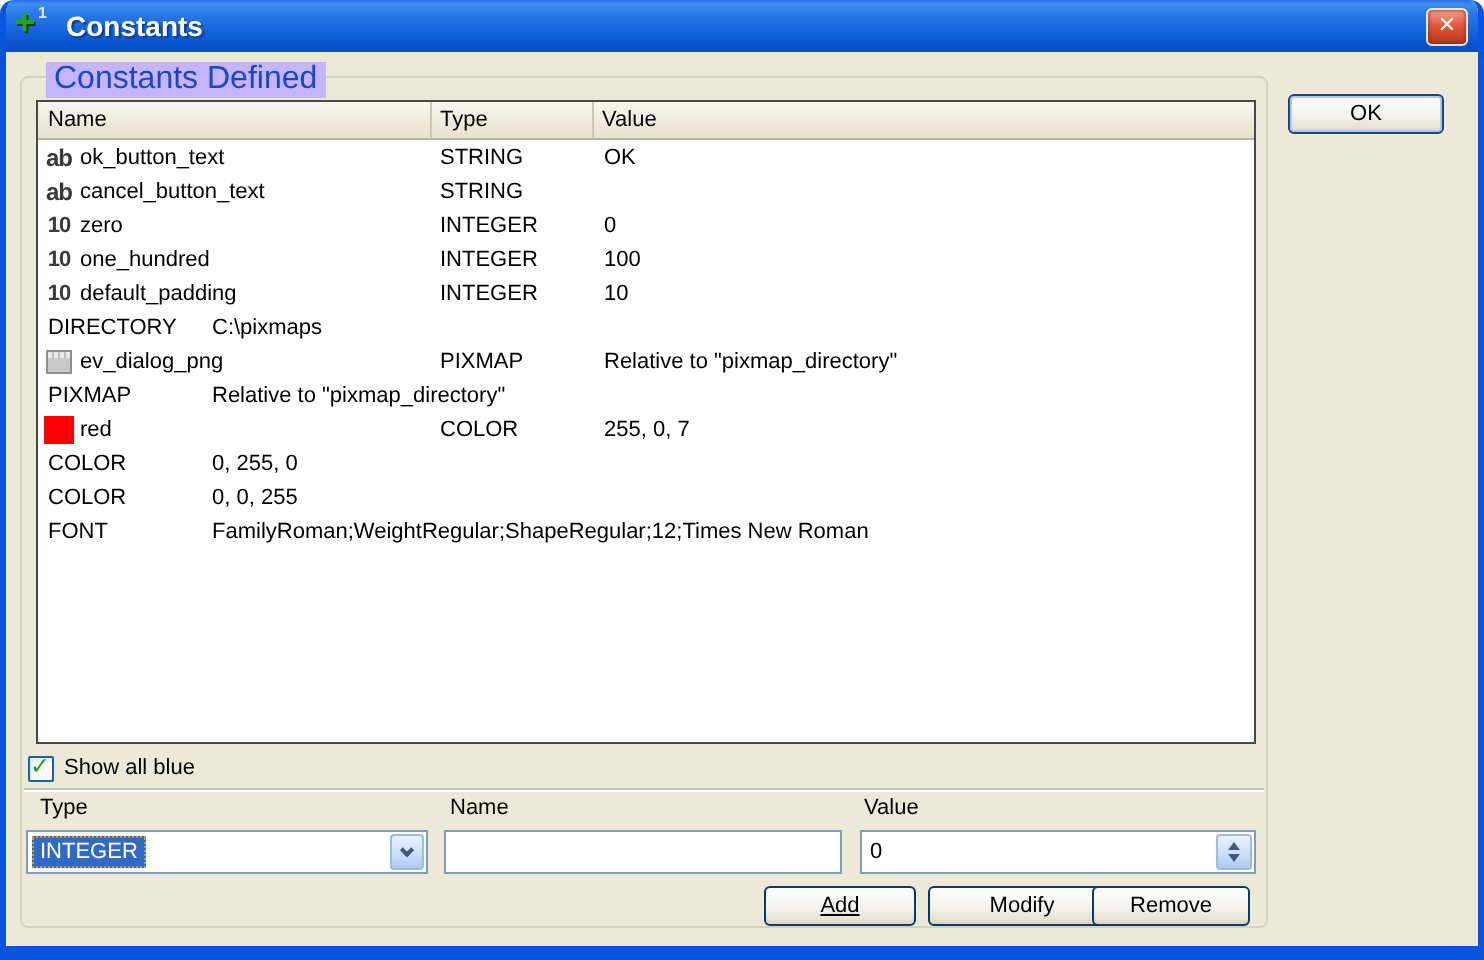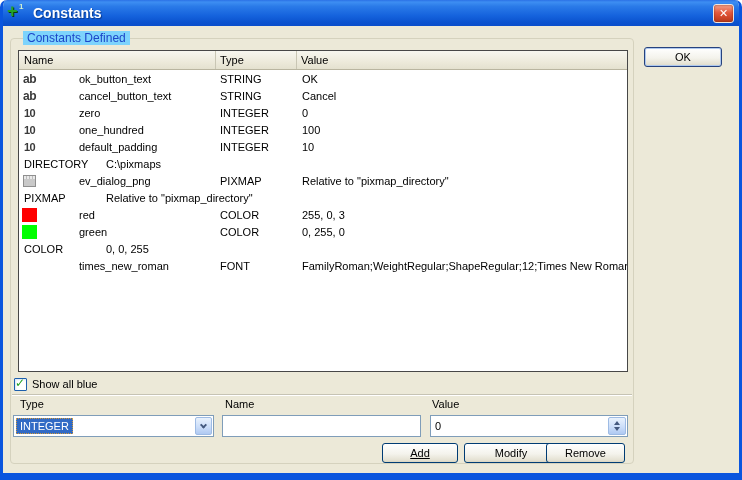--- a/index.html
+++ b/index.html
@@ -29,37 +29,37 @@
   }
 
   .client { position:absolute; left:0; top:26px; width:736px; height:447px; background:#ECE9D8; }
   .client::after { content:''; position:absolute; left:-3px; bottom:-1px; width:742px; height:1px; background:#0831D9; }
 
   .groupbox {
     position:absolute; left:7px; top:12px; width:624px; height:426px;
     border:1px solid #D5D2BE; border-radius:4px;
   }
   .groupbox-label {
-    position:absolute; left:12px; top:-8px; padding:0 4px; background:#7dd3fc;
-    color:#1C46C8; font-size:12px;text-align:center;
+    position:absolute; left:12px; top:-8px; padding:0 4px; background:#c4b5fd;
+    color:#1C46C8; font-size:16px;text-align:center;
   }
 
   
   .listview {
     position:absolute; left:15px; top:24px; width:610px; height:322px;
     border:1px solid #474747; background:#fff;
   }
   .lv-header { display:flex; height:19px; background:linear-gradient(180deg,#F7F6EF 0%,#EDEADB 60%,#E4E1CF 100%); border-bottom:1px solid #B9B5A0; }
   .lv-header .hcell { display:flex; align-items:center; padding-left:4px; font-size:11px; color:#000; }
   .hcell.h-name  { width:196px; padding-left:5px; }
   .hcell.h-type  { width:81px;  border-left:1px solid #C9C6B4; }
   .hcell.h-value { flex:1;      border-left:1px solid #C9C6B4; }
 
   .lv-row { display:flex; height:17px; align-items:center; background:#fff; cursor:default; }
-  .cell-name  { width:196px; display:flex; align-items:center;gap:39px; }
+  .cell-name  { width:196px; display:flex; align-items:center; }
   .cell-type  { width:81px;  padding-left:5px; }
   .cell-value { flex:1;      padding-left:6px; white-space:nowrap; overflow:hidden; }
 
   .icon-box { width:17px; margin-left:2px; margin-right:2px; display:flex; align-items:center; justify-content:center; flex:none; }
   .string-icon  { font-weight:bold; font-size:12px; color:#3A3A3A; letter-spacing:-0.5px; }
   .integer-icon { font-weight:bold; font-size:11px; color:#3A3A3A; letter-spacing:-0.5px; }
   .folder-icon { width:14px; height:10px; background:linear-gradient(180deg,#FFD77E,#F2AE3C); border:1px solid #B9882D; border-radius:1px; position:relative; margin-top:2px; }
   .folder-icon::before { content:''; position:absolute; left:-1px; top:-4px; width:6px; height:3px; background:#F2AE3C; border:1px solid #B9882D; border-bottom:none; border-radius:2px 2px 0 0; }
   .dialog-icon { width:13px; height:12px; background:#C9C9C9; border:1px solid #8F8F8F; position:relative; }
   .dialog-icon::before { content:''; position:absolute; left:0; top:0; width:100%; height:3px; background:repeating-linear-gradient(90deg,#E9E9E9 0 2px,#BDBDBD 2px 3px); }
@@ -164,21 +164,20 @@
   </div>
 
   <div class="lv-row">
     <div class="cell-name">
       <span class="icon-box">
                 <span class="string-icon">ab</span>
               </span>
       <span>cancel_button_text</span>
     </div>
     <div class="cell-type">STRING</div>
-    <div class="cell-value">Cancel</div>
   </div>
 
   <div class="lv-row">
     <div class="cell-name">
       <span class="icon-box">
                 <span class="integer-icon">10</span>
               </span>
       <span>zero</span>
     </div>
     <div class="cell-type">INTEGER</div>
@@ -229,46 +228,34 @@
   </div>
 
   <div class="lv-row">
     <div class="cell-name">
       <span class="icon-box">
                 <span class="color-swatch-icon" style="background: rgb(255, 0, 0);"></span>
               </span>
       <span>red</span>
     </div>
     <div class="cell-type">COLOR</div>
-    <div class="cell-value">255, 0, 3</div>
-  </div>
-
-  <div class="lv-row">
-    <div class="cell-name">
-      <span class="icon-box">
-                <span class="color-swatch-icon" style="background: rgb(0, 255, 0);"></span>
-              </span>
-      <span>green</span>
-    </div>
+    <div class="cell-value">255, 0, 7</div>
+  </div>
+
+  <div class="lv-row">
     <div class="cell-type">COLOR</div>
     <div class="cell-value">0, 255, 0</div>
   </div>
 
   <div class="lv-row">
     <div class="cell-type">COLOR</div>
     <div class="cell-value">0, 0, 255</div>
   </div>
 
   <div class="lv-row">
-    <div class="cell-name">
-      <span class="icon-box">
-                <span class="none"></span>
-              </span>
-      <span>times_new_roman</span>
-    </div>
     <div class="cell-type">FONT</div>
     <div class="cell-value">FamilyRoman;WeightRegular;ShapeRegular;12;Times New Roman</div>
   </div>
 </div>
     </div>
 
     <div class="checkbox">
       <span class="check">✓</span>
     </div>
     <span class="checkbox-label">Show all blue</span>

